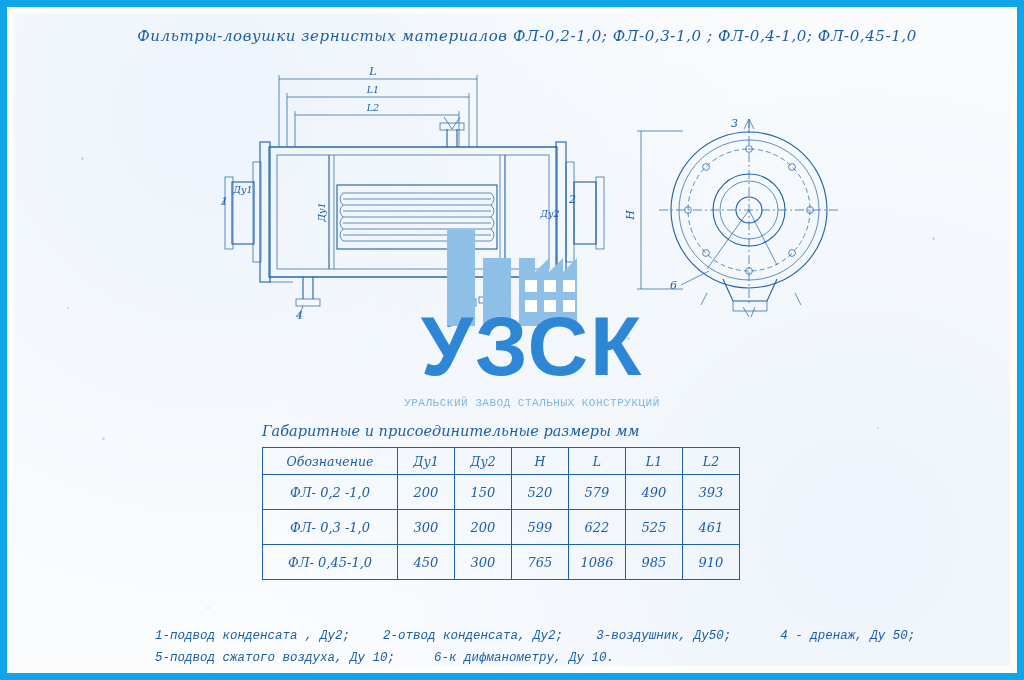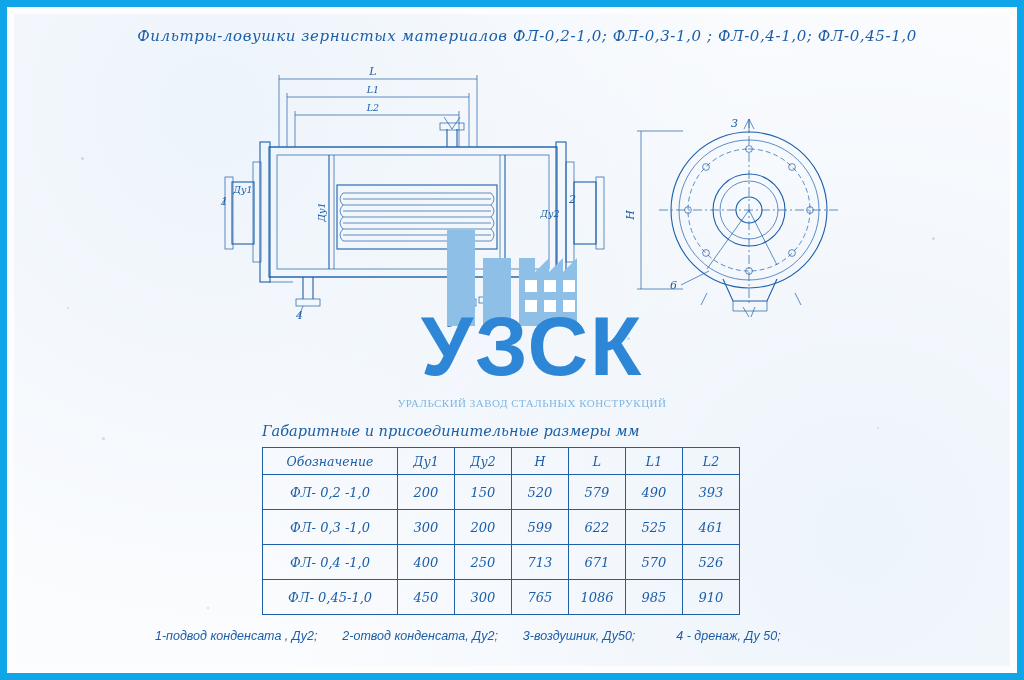--- a/index.html
+++ b/index.html
@@ -68,21 +68,21 @@
     font-family:"Liberation Sans",sans-serif;
     font-weight:bold;
     font-size:84px;
     letter-spacing:2px;
     color:#2e86d6;
     line-height:.95;
   }
   #wm .uzsk-sub{
     position:absolute;left:0px;top:175px;width:360px;
     text-align:center;
-    font-family:Liberation Serif, serif;
+    font-family:Liberation Mono, monospace;
     font-size:11px;
     letter-spacing:.5px;
     color:#7fb6e2;
   }
 
   
   #tbl-title{
     position:absolute;left:255px;top:400px;
     font-family:"DejaVu Serif",serif;font-style:italic;
     font-size:14.5px;color:#1b5ea8;
@@ -116,21 +116,21 @@
     text-align:center;
     min-width:98px;
     padding:0 18px;
   }
   table#spec th.c-name{min-width:98px;margin-left:24px;}
   table#spec th.c-num,table#spec td.c-num{min-width:44px;}
 
   
   #legend{
     position:absolute;left:148px;top:618px;width:840px;
-    font-family:Liberation Sans, sans-serif;font-style:italic;
+    font-family:Liberation Mono, monospace;font-style:italic;
     font-size:12.5px;color:#1b5ea8;
     line-height:22px;
   }
   #legend .row{white-space:nowrap;}
   #legend .gap1{display:inline-block;width:18px;}
   #legend .gap2{display:inline-block;width:34px;}
   #legend .gap3{display:inline-block;width:24px;}
 
   
   .speck{position:absolute;background:#9cc2e4;border-radius:50%;opacity:.55;}
@@ -334,29 +334,20 @@
       <tr>
         <td class="name">ФЛ- 0,3 -1,0</td>
         <td class="c-num">300</td>
         <td class="c-num">200</td>
         <td class="c-num">599</td>
         <td class="c-num">622</td>
         <td class="c-num">525</td>
         <td class="c-num">461</td>
       </tr>
       <tr>
-        <td class="name">ФЛ- 0,4 -1,0</td>
-        <td class="c-num">400</td>
-        <td class="c-num">250</td>
-        <td class="c-num">713</td>
-        <td class="c-num">671</td>
-        <td class="c-num">570</td>
-        <td class="c-num">526</td>
-      </tr>
-      <tr>
         <td class="name">ФЛ- 0,45-1,0</td>
         <td class="c-num">450</td>
         <td class="c-num">300</td>
         <td class="c-num">765</td>
         <td class="c-num">1086</td>
         <td class="c-num">985</td>
         <td class="c-num">910</td>
       </tr>
     </tbody>
   </table>
@@ -364,14 +355,19 @@
   <div id="legend">
     <div class="row">
       <span>1-подвод конденсата , Ду2;</span>
       <span class="gap1"></span>
       <span>2-отвод конденсата, Ду2;</span>
       <span class="gap1"></span>
       <span>3-воздушник, Ду50;</span>
       <span class="gap2"></span>
       <span>4 - дренаж, Ду 50;</span>
     </div>
+    <div class="row">
+      <span>5-подвод сжатого воздуха, Ду 10;</span>
+      <span class="gap3"></span>
+      <span>6-к дифманометру, Ду 10.</span>
+    </div>
   </div>
 </div>
 
 </body></html>

